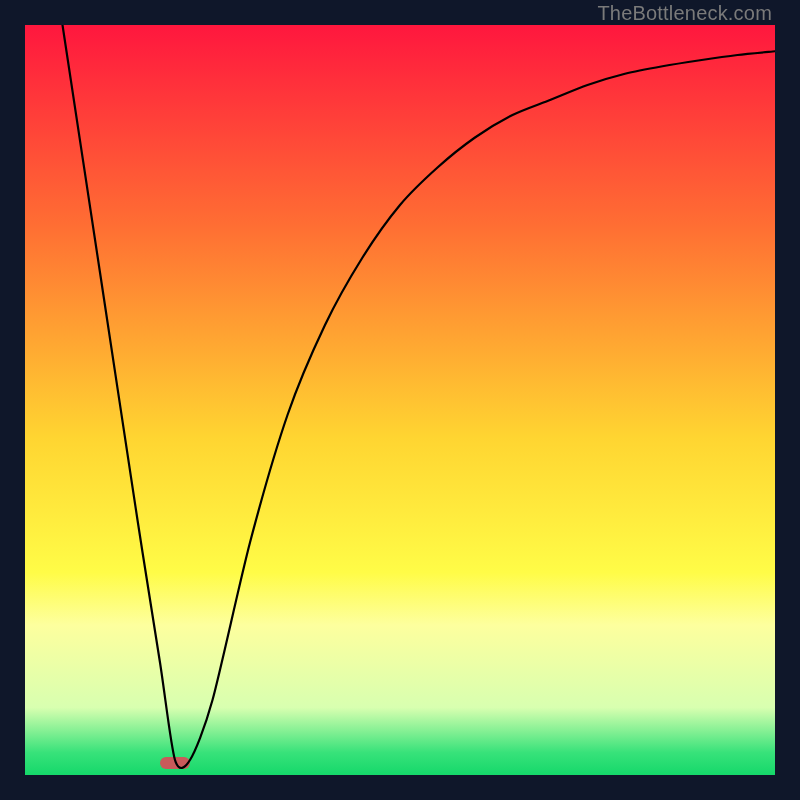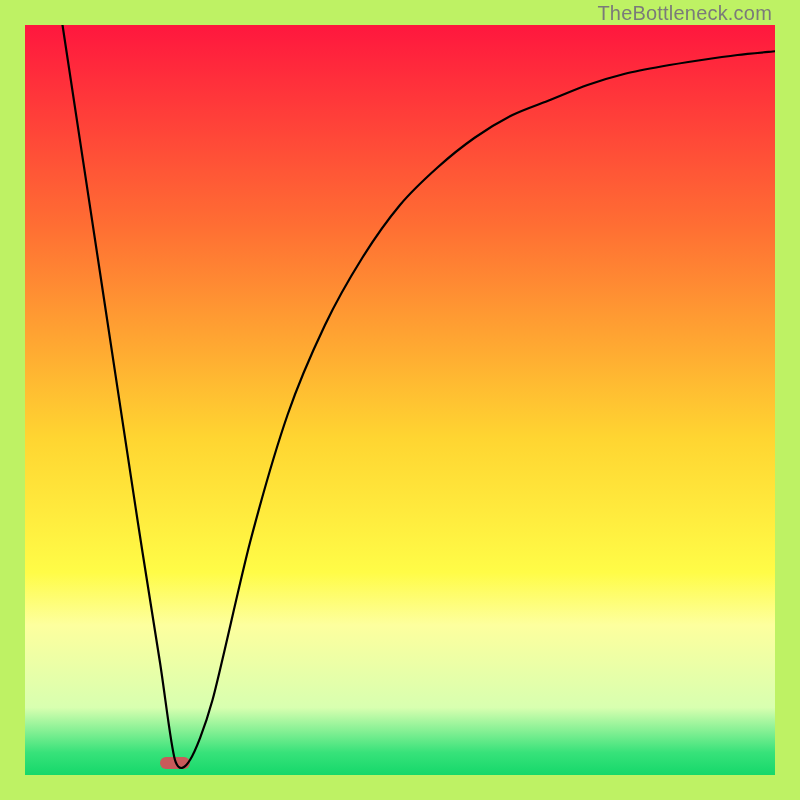--- a/index.html
+++ b/index.html
@@ -9,21 +9,21 @@
     height: 800px;
     background: #000;
     overflow: hidden;
   }
   .frame {
     position: absolute;
     left: 0;
     top: 0;
     width: 800px;
     height: 800px;
-    background: #bef264;
+    background: #0f172a;
   }
   .plot-area {
     position: absolute;
     left: 25px;
     top: 25px;
     width: 750px;
     height: 750px;
   }
   .gradient {
     width: 100%;

